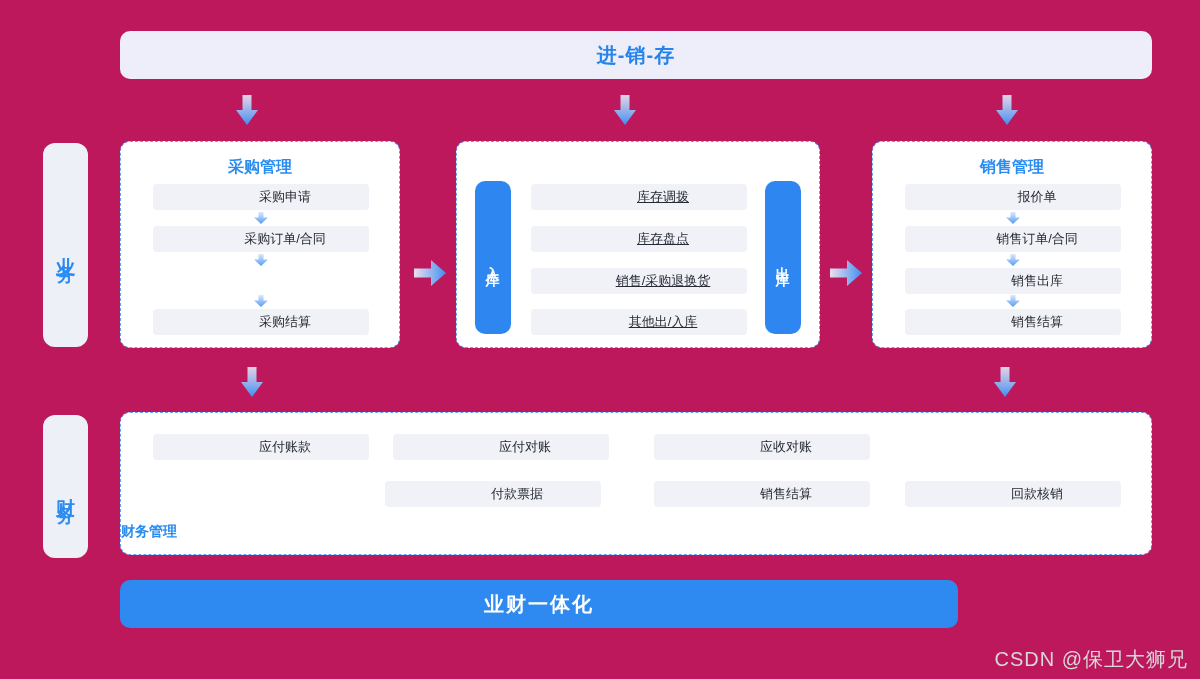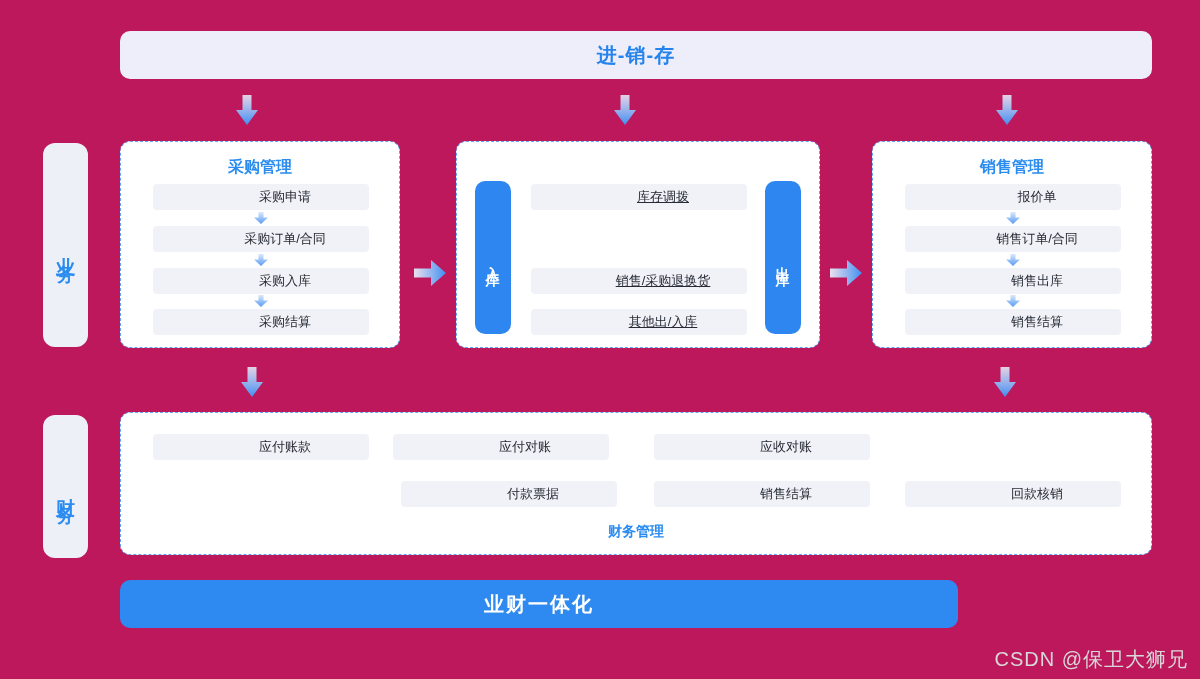--- a/index.html
+++ b/index.html
@@ -62,21 +62,21 @@
   }
   .pill-in  { left:18px; }
   .pill-out { left:308px; }
 
   .finance-box {
     position:absolute; left:120px; top:412px; width:1032px; height:143px;
     border:1.5px dashed #5ea5f5; border-radius:10px; background:#ffffff;
   }
   .finance-title {
     position:absolute; top:110px; left:0; width:100%;
-    text-align:center; color:#2b8cf0; font-size:14px; font-weight:bold;
+    color:#2b8cf0; font-size:14px; font-weight:bold;
   }
 
   .bottom-banner {
     position:absolute; left:120px; top:580px; width:838px; height:48px;
     background:#2e8af0; border-radius:10px;
     display:flex; align-items:center; justify-content:center;
   }
   .bottom-banner span { color:#ffffff; font-size:20px; font-weight:bold; letter-spacing:2px; }
 
   .watermark {
@@ -127,36 +127,36 @@
   <div class="dashed-box box-purchase">
     <div class="box-title">采购管理</div>
     <div class="stack-item col-main w216" style="top:42px">采购申请</div>
     <svg class="arrow" style="left:133px;top:70px" width="14" height="12" viewBox="0 0 14 12">
         <path d="M4.5 0 h5 v5.5 h4.5 L7 12 L0 5.5 h4.5 Z" fill="url(#gradSmall)"></path>
       </svg>
     <div class="stack-item col-main w216" style="top:84px">采购订单/合同</div>
     <svg class="arrow" style="left:133px;top:112px" width="14" height="12" viewBox="0 0 14 12">
         <path d="M4.5 0 h5 v5.5 h4.5 L7 12 L0 5.5 h4.5 Z" fill="url(#gradSmall)"></path>
       </svg>
-    <div class="stack-item col-main w216" style="top:126px">采购入库</div>
     <svg class="arrow" style="left:133px;top:153px" width="14" height="12" viewBox="0 0 14 12">
         <path d="M4.5 0 h5 v5.5 h4.5 L7 12 L0 5.5 h4.5 Z" fill="url(#gradSmall)"></path>
       </svg>
     <div class="stack-item col-main w216" style="top:167px">采购结算</div>
   </div>
 
   <svg class="arrow" style="left:414px;top:260px" width="32" height="26" viewBox="0 0 32 26">
       <path d="M0 8.5 h17 V0 L32 13 L17 26 V17.5 H0 Z" fill="url(#gradRight)"></path>
     </svg>
 
   <div class="dashed-box box-inventory">
     <div class="vpill pill-in">
       <span>入库</span>
     </div>
     <div class="stack-item col-inv w216" style="top:42px">库存调拨</div>
+    <div class="stack-item col-inv w216" style="top:84px">库存盘点</div>
     <div class="stack-item col-inv w216" style="top:126px">销售/采购退换货</div>
     <div class="stack-item col-inv w216" style="top:167px">其他出/入库</div>
     <div class="vpill pill-out">
       <span>出库</span>
     </div>
   </div>
 
   <svg class="arrow" style="left:830px;top:260px" width="32" height="26" viewBox="0 0 32 26">
       <path d="M0 8.5 h17 V0 L32 13 L17 26 V17.5 H0 Z" fill="url(#gradRight)"></path>
     </svg>
@@ -186,21 +186,21 @@
     </svg>
 
   <div class="side-pill side-finance">
     <span>财务</span>
   </div>
 
   <div class="finance-box">
     <div class="stack-item w216" style="left:32px;top:21px">应付账款</div>
     <div class="stack-item w216" style="left:272px;top:21px">应付对账</div>
     <div class="stack-item w216" style="left:533px;top:21px">应收对账</div>
-    <div class="stack-item w216" style="left:280px;top:68px">付款票据</div>
+    <div class="stack-item w216" style="left:264px;top:68px">付款票据</div>
     <div class="stack-item w216" style="left:533px;top:68px">销售结算</div>
     <div class="stack-item w216" style="left:784px;top:68px">回款核销</div>
     <div class="finance-title">财务管理</div>
   </div>
 
   <div class="bottom-banner">
     <span>业财一体化</span>
   </div>
 
   <div class="watermark">CSDN @保卫大狮兄</div>

